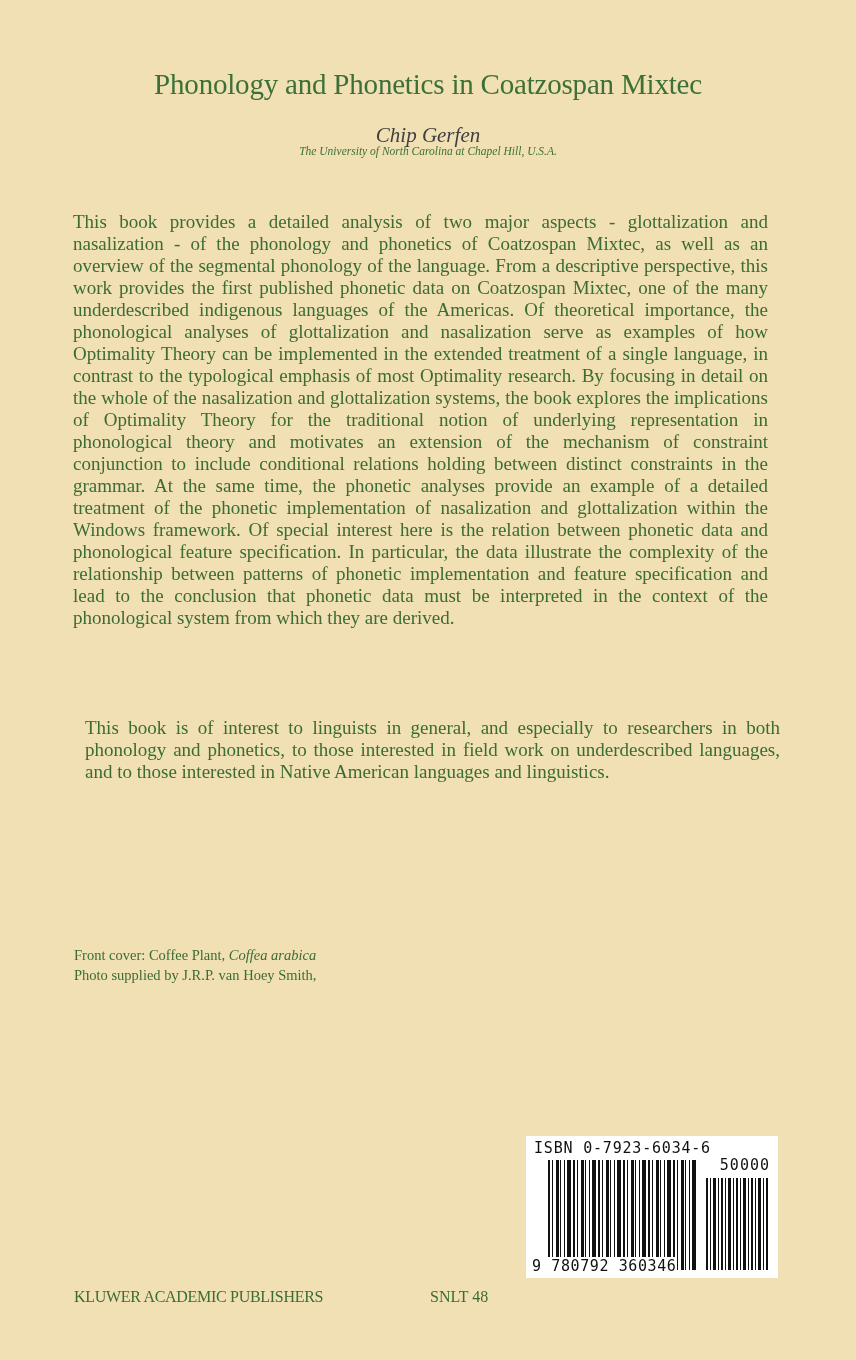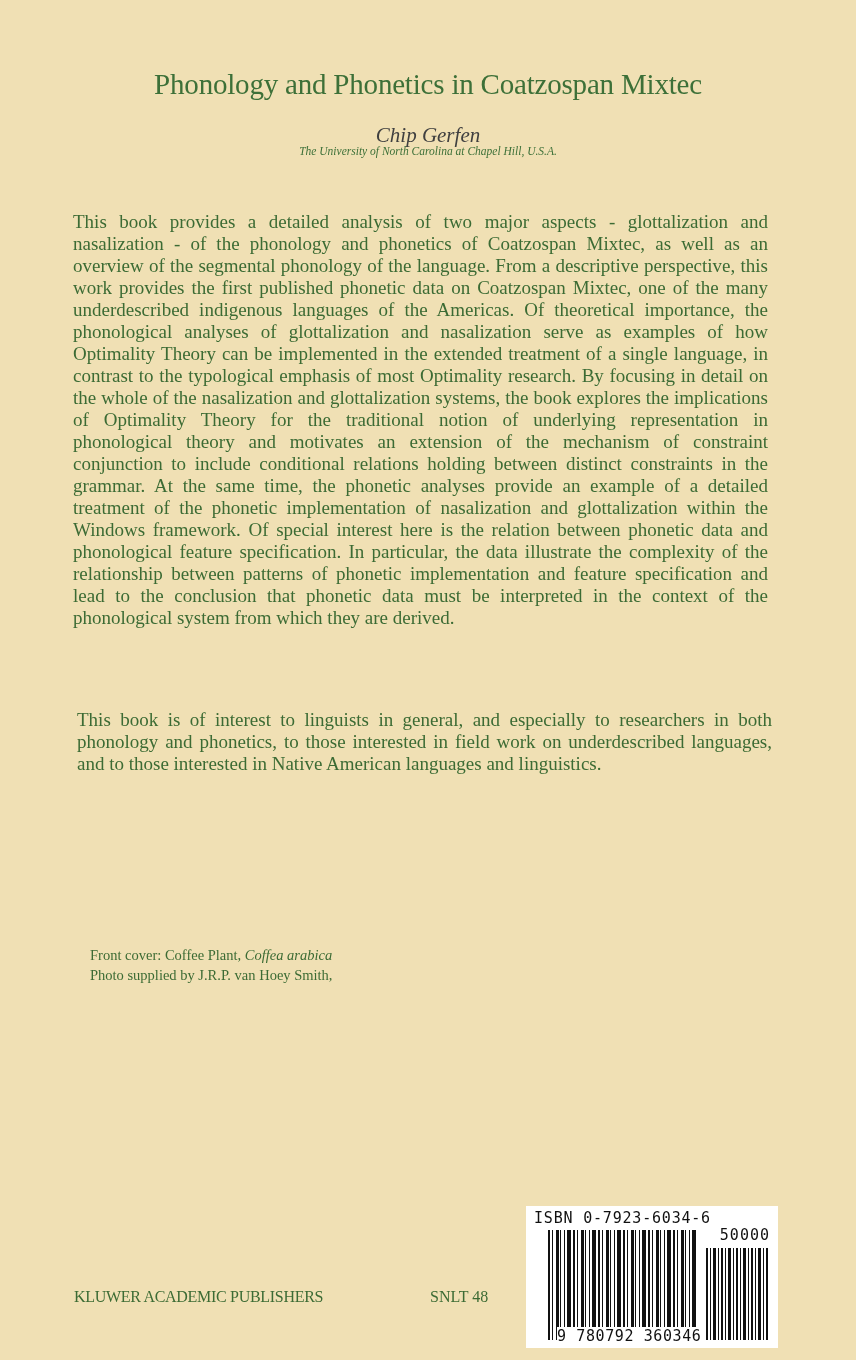--- a/index.html
+++ b/index.html
@@ -32,53 +32,51 @@
     font-size: 19px; line-height: 22px;
     text-align: justify;
     color: #3c6b34;
   }
   .p1 { top: 211px; }
   .p2 { top: 705px; }
   .credits {
     position: absolute; left: 74px; top: 946px;
     font-size: 14.5px; line-height: 19.5px;
     color: #3c6b34;
-    margin-left: 16px;
   }
   .credits i { font-style: italic; }
   .publisher {
     position: absolute; left: 74px; top: 1288px;
     font-size: 16px; letter-spacing: -0.3px;
     color: #3c6b34;
   }
   .series {
     position: absolute; left: 430px; top: 1288px;
     font-size: 16px;
     color: #3c6b34;
   }
   .barcode {
-    position: absolute; left: 526px; top: 1206px;
+    position: absolute; left: 526px; top: 1136px;
     width: 252px; height: 142px;
     background: #ffffff;
     font-family: "DejaVu Sans Mono", "Liberation Mono", monospace;
     color: #111;
   }
   .isbn-label {
     position: absolute; left: 8px; top: 3px;
     font-size: 15px; letter-spacing: 0.8px;
   }
   .addon-num {
     position: absolute; right: 8px; top: 20px;
     font-size: 15px; letter-spacing: 1px;
   }
   .ean-num {
     position: absolute; left: 6px; bottom: 3px;
     font-size: 15px; letter-spacing: 0.6px;
     background: #fff;
-    margin-left: 25px;
   }
   .bars-main {
     position: absolute; left: 22px; top: 24px; width: 150px; height: 110px;
     background: repeating-linear-gradient(90deg,
       #111 0 2px, #fff 2px 4px, #111 4px 5px, #fff 5px 8px,
       #111 8px 11px, #fff 11px 12px, #111 12px 13px, #fff 13px 16px,
       #111 16px 17px, #fff 17px 19px, #111 19px 23px, #fff 23px 25px);
   }
   .bars-addon {
     position: absolute; left: 180px; top: 42px; width: 64px; height: 92px;
@@ -88,21 +86,21 @@
   }
 </style>
 </head>
 <body>
 
 <div class="title">Phonology and Phonetics in Coatzospan Mixtec</div>
 <div class="author">Chip Gerfen</div>
 <div class="affil">The University of North Carolina at Chapel Hill, U.S.A.</div>
 
 <p class="body-text p1" style="margin:0">This book provides a detailed analysis of two major aspects - glottalization and nasalization - of the phonology and phonetics of Coatzospan Mixtec, as well as an overview of the segmental phonology of the language. From a descriptive perspective, this work provides the first published phonetic data on Coatzospan Mixtec, one of the many underdescribed indigenous languages of the Americas. Of theoretical importance, the phonological analyses of glottalization and nasalization serve as examples of how Optimality Theory can be implemented in the extended treatment of a single language, in contrast to the typological emphasis of most Optimality research. By focusing in detail on the whole of the nasalization and glottalization systems, the book explores the implications of Optimality Theory for the traditional notion of underlying representation in phonological theory and motivates an extension of the mechanism of constraint conjunction to include conditional relations holding between distinct constraints in the grammar. At the same time, the phonetic analyses provide an example of a detailed treatment of the phonetic implementation of nasalization and glottalization within the Windows framework. Of special interest here is the relation between phonetic data and phonological feature specification. In particular, the data illustrate the complexity of the relationship between patterns of phonetic implementation and feature specification and lead to the conclusion that phonetic data must be interpreted in the context of the phonological system from which they are derived.</p>
-<p class="body-text p2" style="margin:4px">This book is of interest to linguists in general, and especially to researchers in both phonology and phonetics, to those interested in field work on underdescribed languages, and to those interested in Native American languages and linguistics.</p>
+<p class="body-text p2" style="margin:12px">This book is of interest to linguists in general, and especially to researchers in both phonology and phonetics, to those interested in field work on underdescribed languages, and to those interested in Native American languages and linguistics.</p>
 
 <div class="credits">
   <div><span>Front cover:  Coffee Plant, </span><i>Coffea arabica</i></div>
   <div>Photo supplied by J.R.P.  van Hoey Smith,</div>
 </div>
 
 <div class="publisher">KLUWER ACADEMIC PUBLISHERS</div>
 <div class="series">SNLT 48</div>
 
 <div class="barcode">

